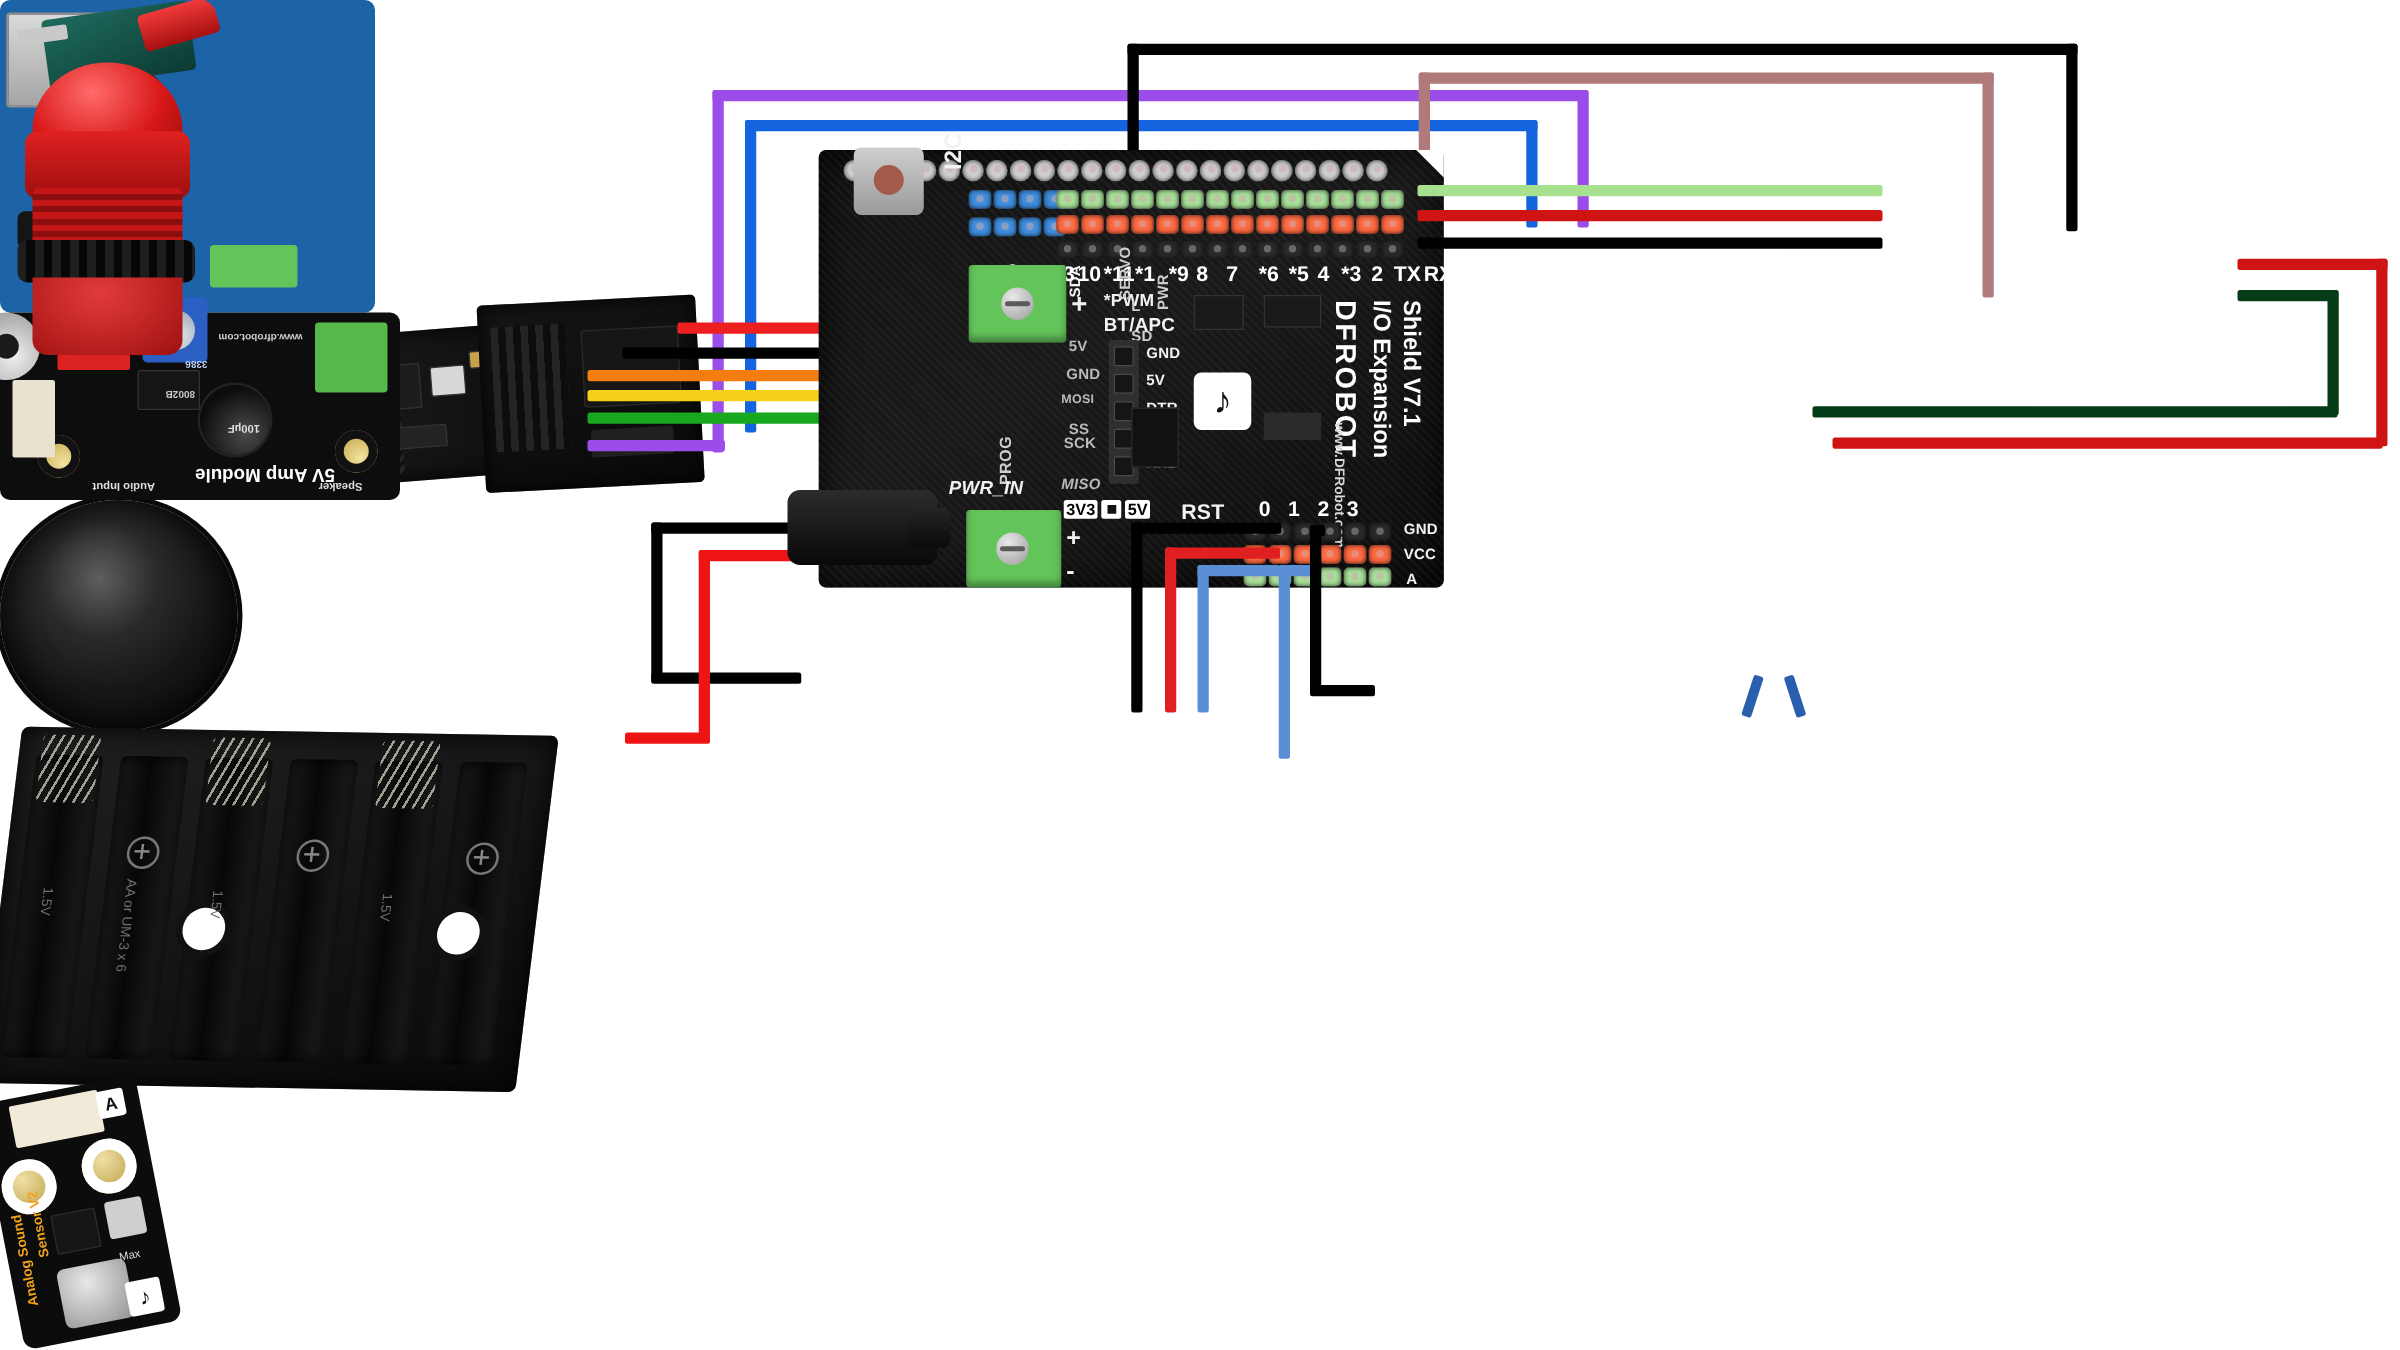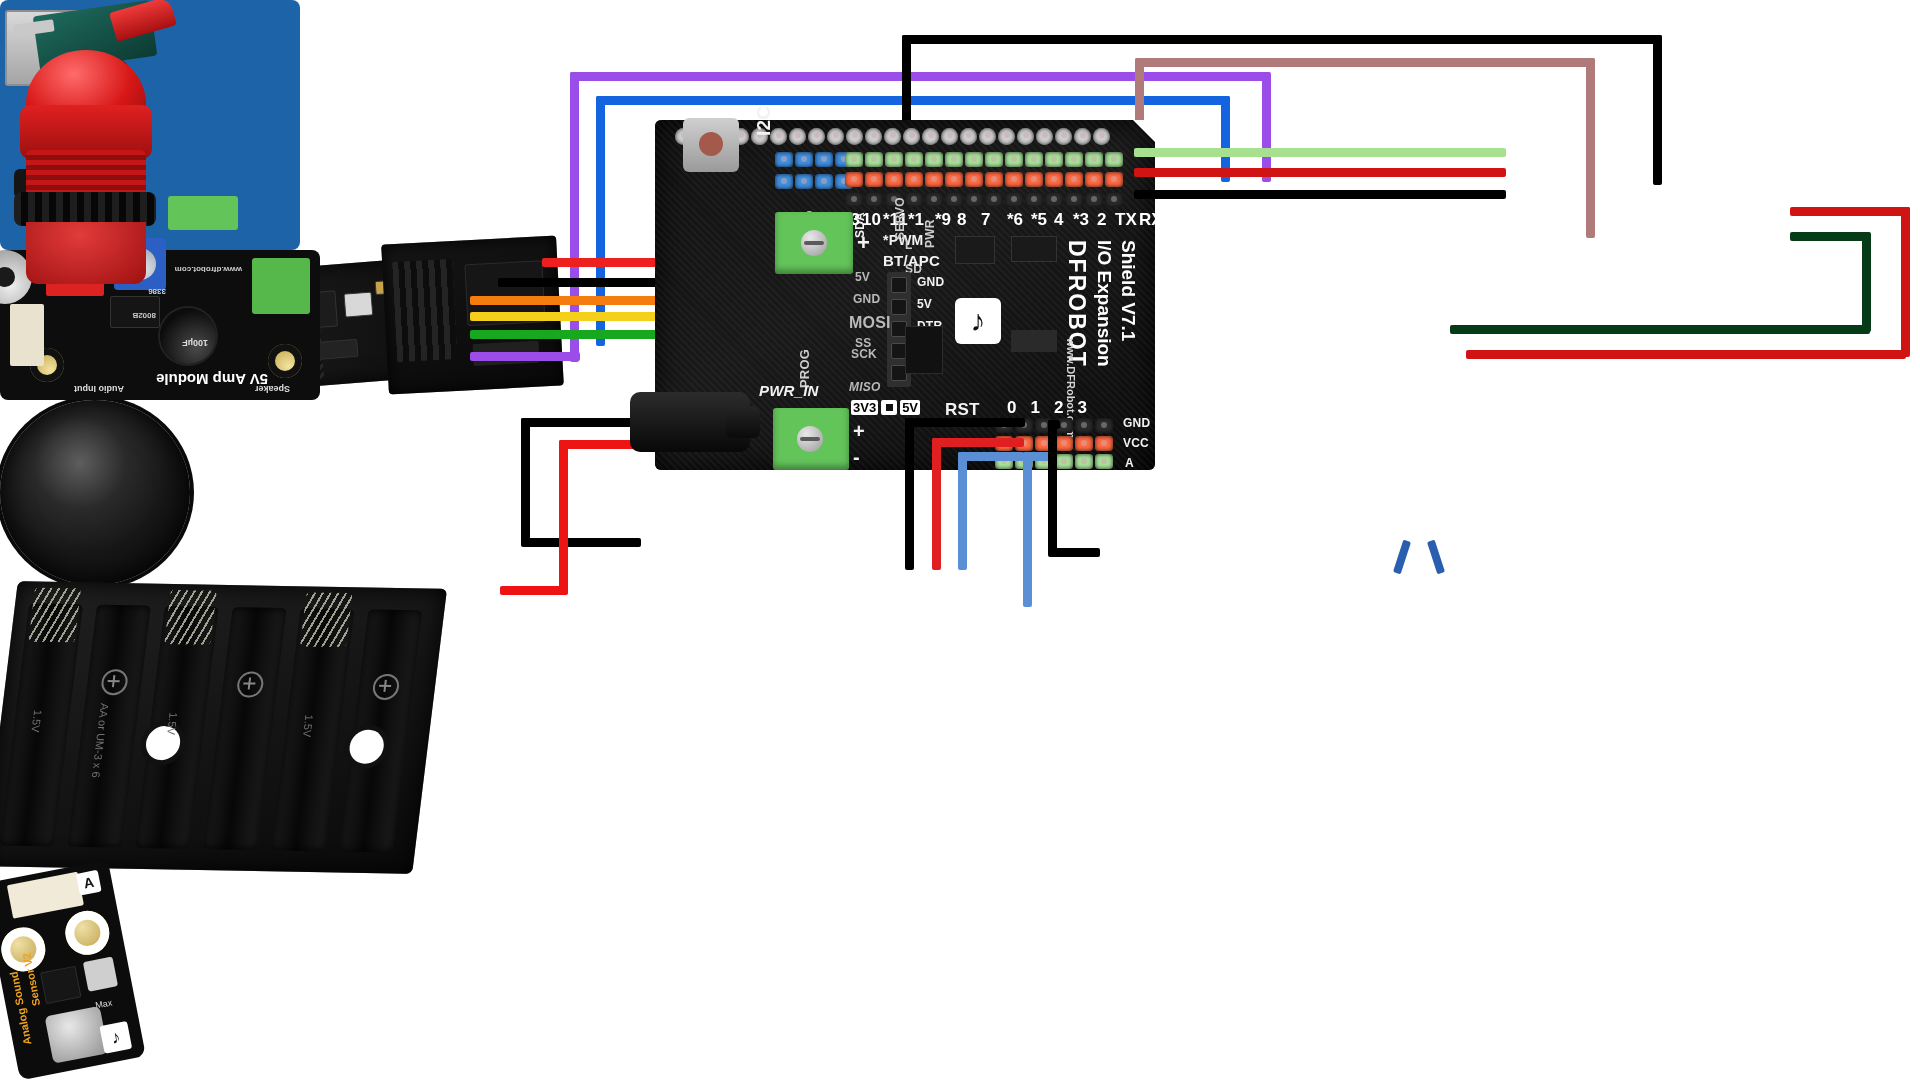--- a/index.html
+++ b/index.html
@@ -354,21 +354,21 @@
         <i style="top:93px;"></i>
     </div>
     <div class="silk" style="left:262px;top:155px;font-size:12px;">GND</div>
     <div class="silk" style="left:262px;top:177px;font-size:12px;">5V</div>
     <div class="silk" style="left:262px;top:199px;font-size:12px;">DTR</div>
     <div class="silk" style="left:262px;top:221px;font-size:12px;">TXD</div>
     <div class="silk" style="left:262px;top:243px;font-size:12px;">RXD</div>
 
     <div class="silk" style="left:200px;top:150px;font-size:12px;color:#b9b9b9;">5V</div>
     <div class="silk" style="left:198px;top:172px;font-size:12px;color:#b9b9b9;">GND</div>
-    <div class="silk" style="left:194px;top:194px;font-size:16px;color:#b9b9b9;">MOSI</div>
+    <div class="silk" style="left:194px;top:194px;font-size:10px;color:#b9b9b9;">MOSI</div>
     <div class="silk" style="left:200px;top:216px;font-size:12px;color:#b9b9b9;">SS</div>
     <div class="silk" style="left:196px;top:227px;font-size:12px;color:#b9b9b9;">SCK</div>
     <div class="silk" style="left:194px;top:260px;font-size:12px;color:#b9b9b9;font-style:italic;">MISO</div>
 
     <div style="position:absolute;left:196px;top:280px;display:flex;align-items:center;gap:3px;">
       <span style="background:#fff;color:#000;font-size:13px;font-weight:bold;padding:0 2px;border-radius:2px;">3V3</span>
       <span style="width:16px;height:15px;background:#fff;border-radius:2px;display:inline-block;position:relative;">
           <i style="position:absolute;left:5px;top:4px;width:7px;height:7px;background:#111;display:block;"></i>
         </span>
       <span style="background:#fff;color:#000;font-size:13px;font-weight:bold;padding:0 2px;border-radius:2px;">5V</span>

